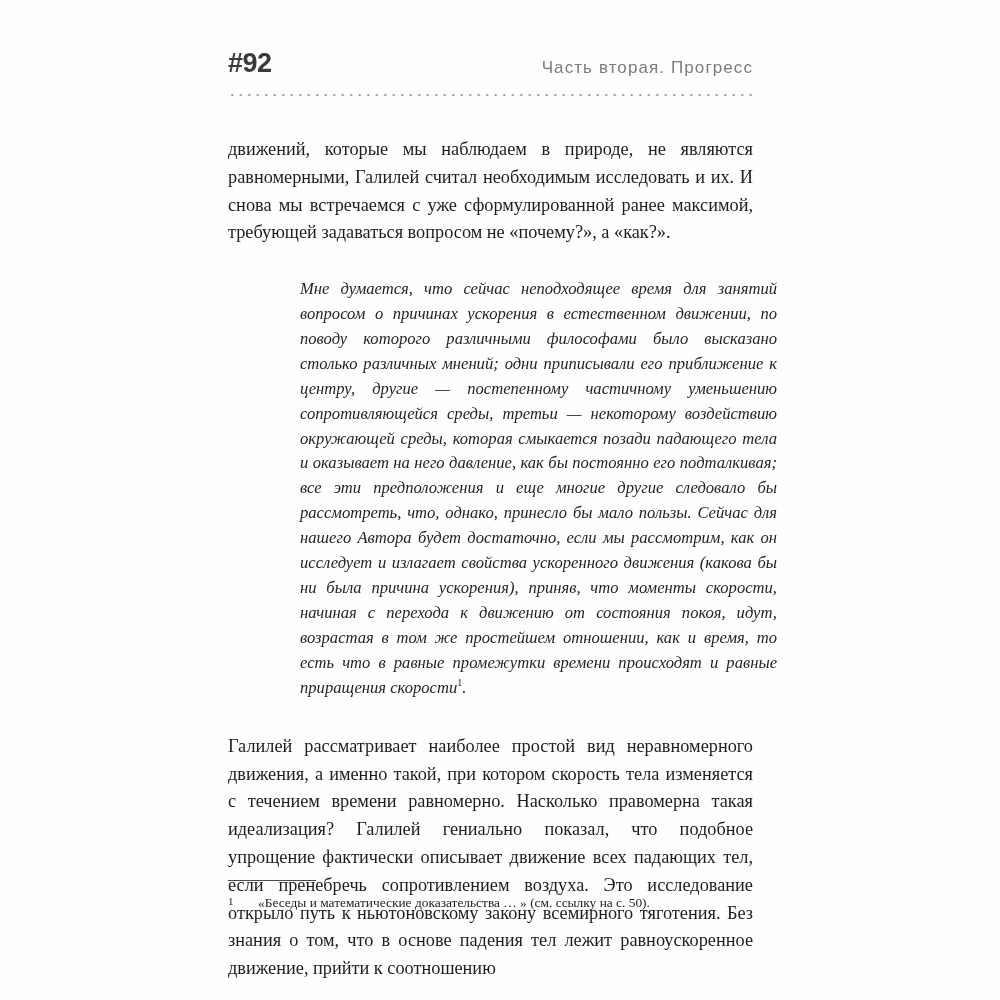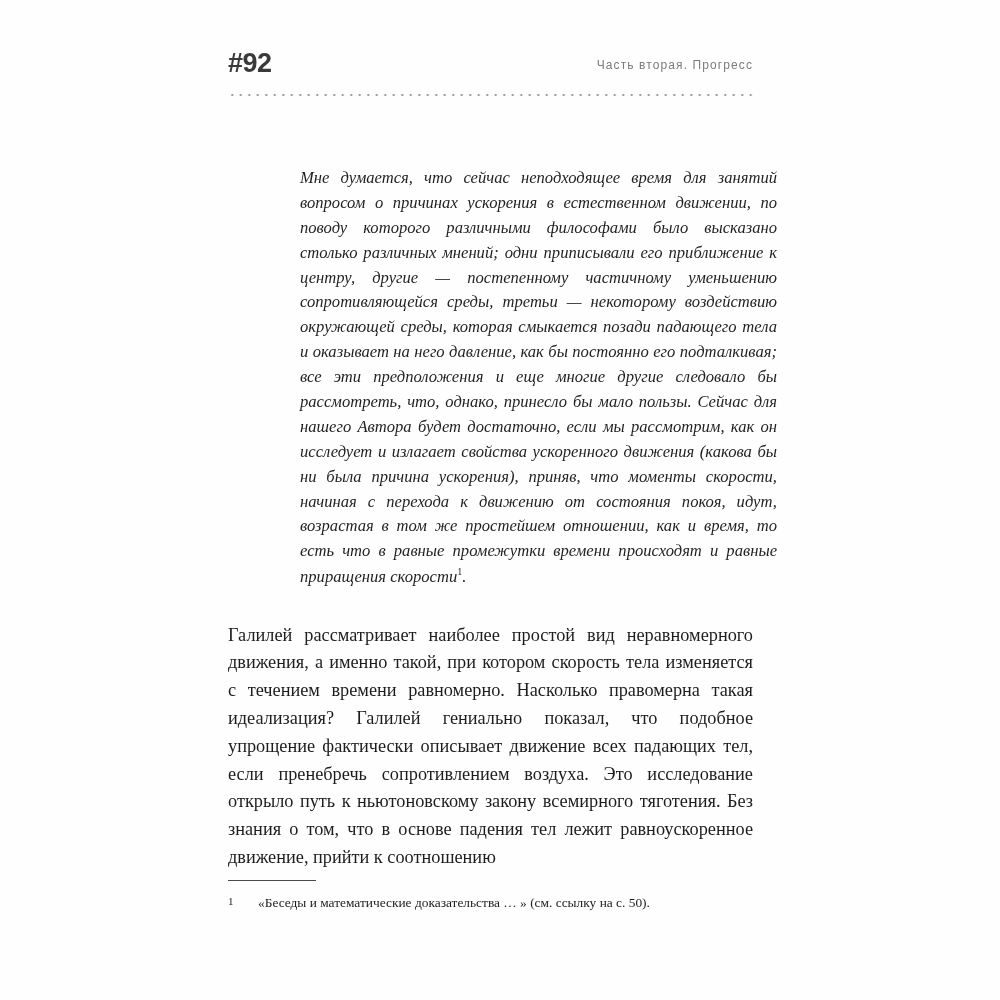--- a/index.html
+++ b/index.html
@@ -46,21 +46,21 @@
     font-weight: bold;
     font-size: 27px;
     letter-spacing: -0.5px;
     color: #3a3a3a;
   }
   .running-head {
     position: absolute;
     right: 0;
     top: 10px;
     font-family: "Liberation Sans", sans-serif;
-    font-size: 12px;
+    font-size: 17px;
     letter-spacing: 1.1px;
     color: #7b7b7b;
     white-space: nowrap;
   }
   .dot-rule {
     position: absolute;
     left: 0;
     top: 44px;
     width: 525px;
     height: 4px;
@@ -135,20 +135,21 @@
 
     <div class="content">
 
       <div class="header">
         <div class="folio">#92</div>
         <div class="running-head">Часть вторая. Прогресс</div>
       </div>
       <div class="dot-rule"></div>
 
       <div class="body-text">
+        <p>движений, которые мы наблюдаем в природе, не являются равномерными, Галилей считал необходимым исследовать и их. И снова мы встречаемся с уже сформулированной ранее максимой, требующей задаваться вопросом не «почему?», а «как?».</p>
 
         <div class="quote-gap-top"></div>
 
         <div class="quote"><span>Мне думается, что сейчас неподходящее время для занятий вопросом о причинах ускорения в естественном движении, по поводу которого различными философами было высказано столько различных мнений; одни приписывали его приближение к центру, другие — постепенному частичному уменьшению сопротивляющейся среды, третьи — некоторому воздействию окружающей среды, которая смыкается позади падающего тела и оказывает на него давление, как бы постоянно его подталкивая; все эти предположения и еще многие другие следовало бы рассмотреть, что, однако, принесло бы мало пользы. Сейчас для нашего Автора будет достаточно, если мы рассмотрим, как он исследует и излагает свойства ускоренного движения (какова бы ни была причина ускорения), приняв, что моменты скорости, начиная с перехода к движению от состояния покоя, идут, возрастая в том же простейшем отношении, как и время, то есть что в равные промежутки времени происходят и равные приращения скорости</span><sup>1</sup>.</div>
 
         <div class="quote-gap-bottom"></div>
 
         <p>Галилей рассматривает наиболее простой вид неравномерного движения, а именно такой, при котором скорость тела изменяется с течением времени равномерно. Насколько правомерна такая идеализация? Галилей гениально показал, что подобное упрощение фактически описывает движение всех падающих тел, если пренебречь сопротивлением воздуха. Это исследование открыло путь к ньютоновскому закону всемирного тяготения. Без знания о том, что в основе падения тел лежит равноускоренное движение, прийти к соотношению</p>
       </div>
 

